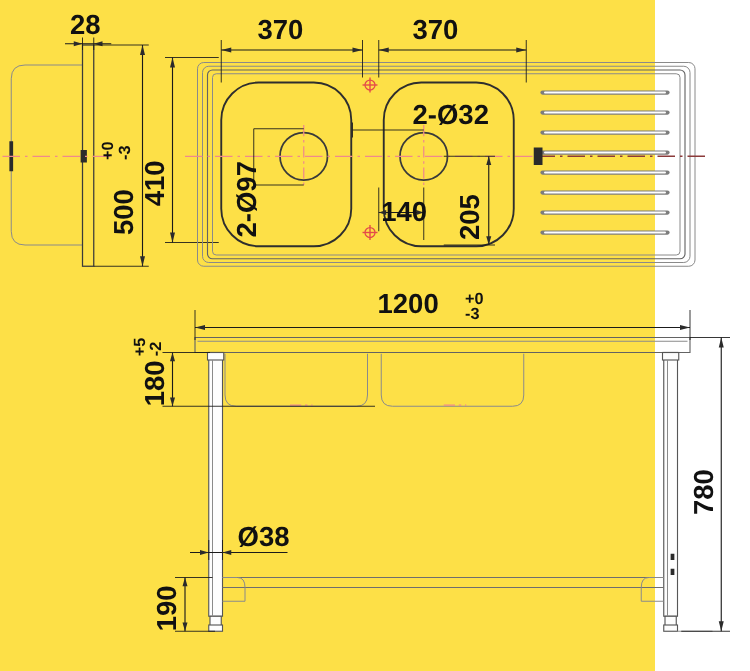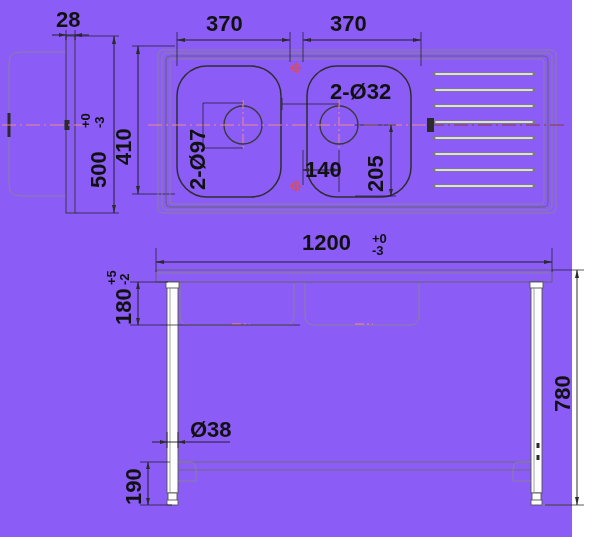--- a/index.html
+++ b/index.html
@@ -8,23 +8,23 @@
     background: #ffffff;
   }
   body {
     width: 600px;
     height: 537px;
     overflow: hidden;
     font-family: "Liberation Sans", sans-serif;
   }
   #drawing-root {
     position: relative;
-    width: 572px;
+    width: 524px;
     height: 537px;
-    background: #8b5cf6;
+    background: #fde047;
   }
   svg#tech-drawing {
     display: block;
     width: 600px;
     height: 537px;
   }
   .outline {
     fill: none;
     stroke: #3a3a3a;
     stroke-width: 1;

